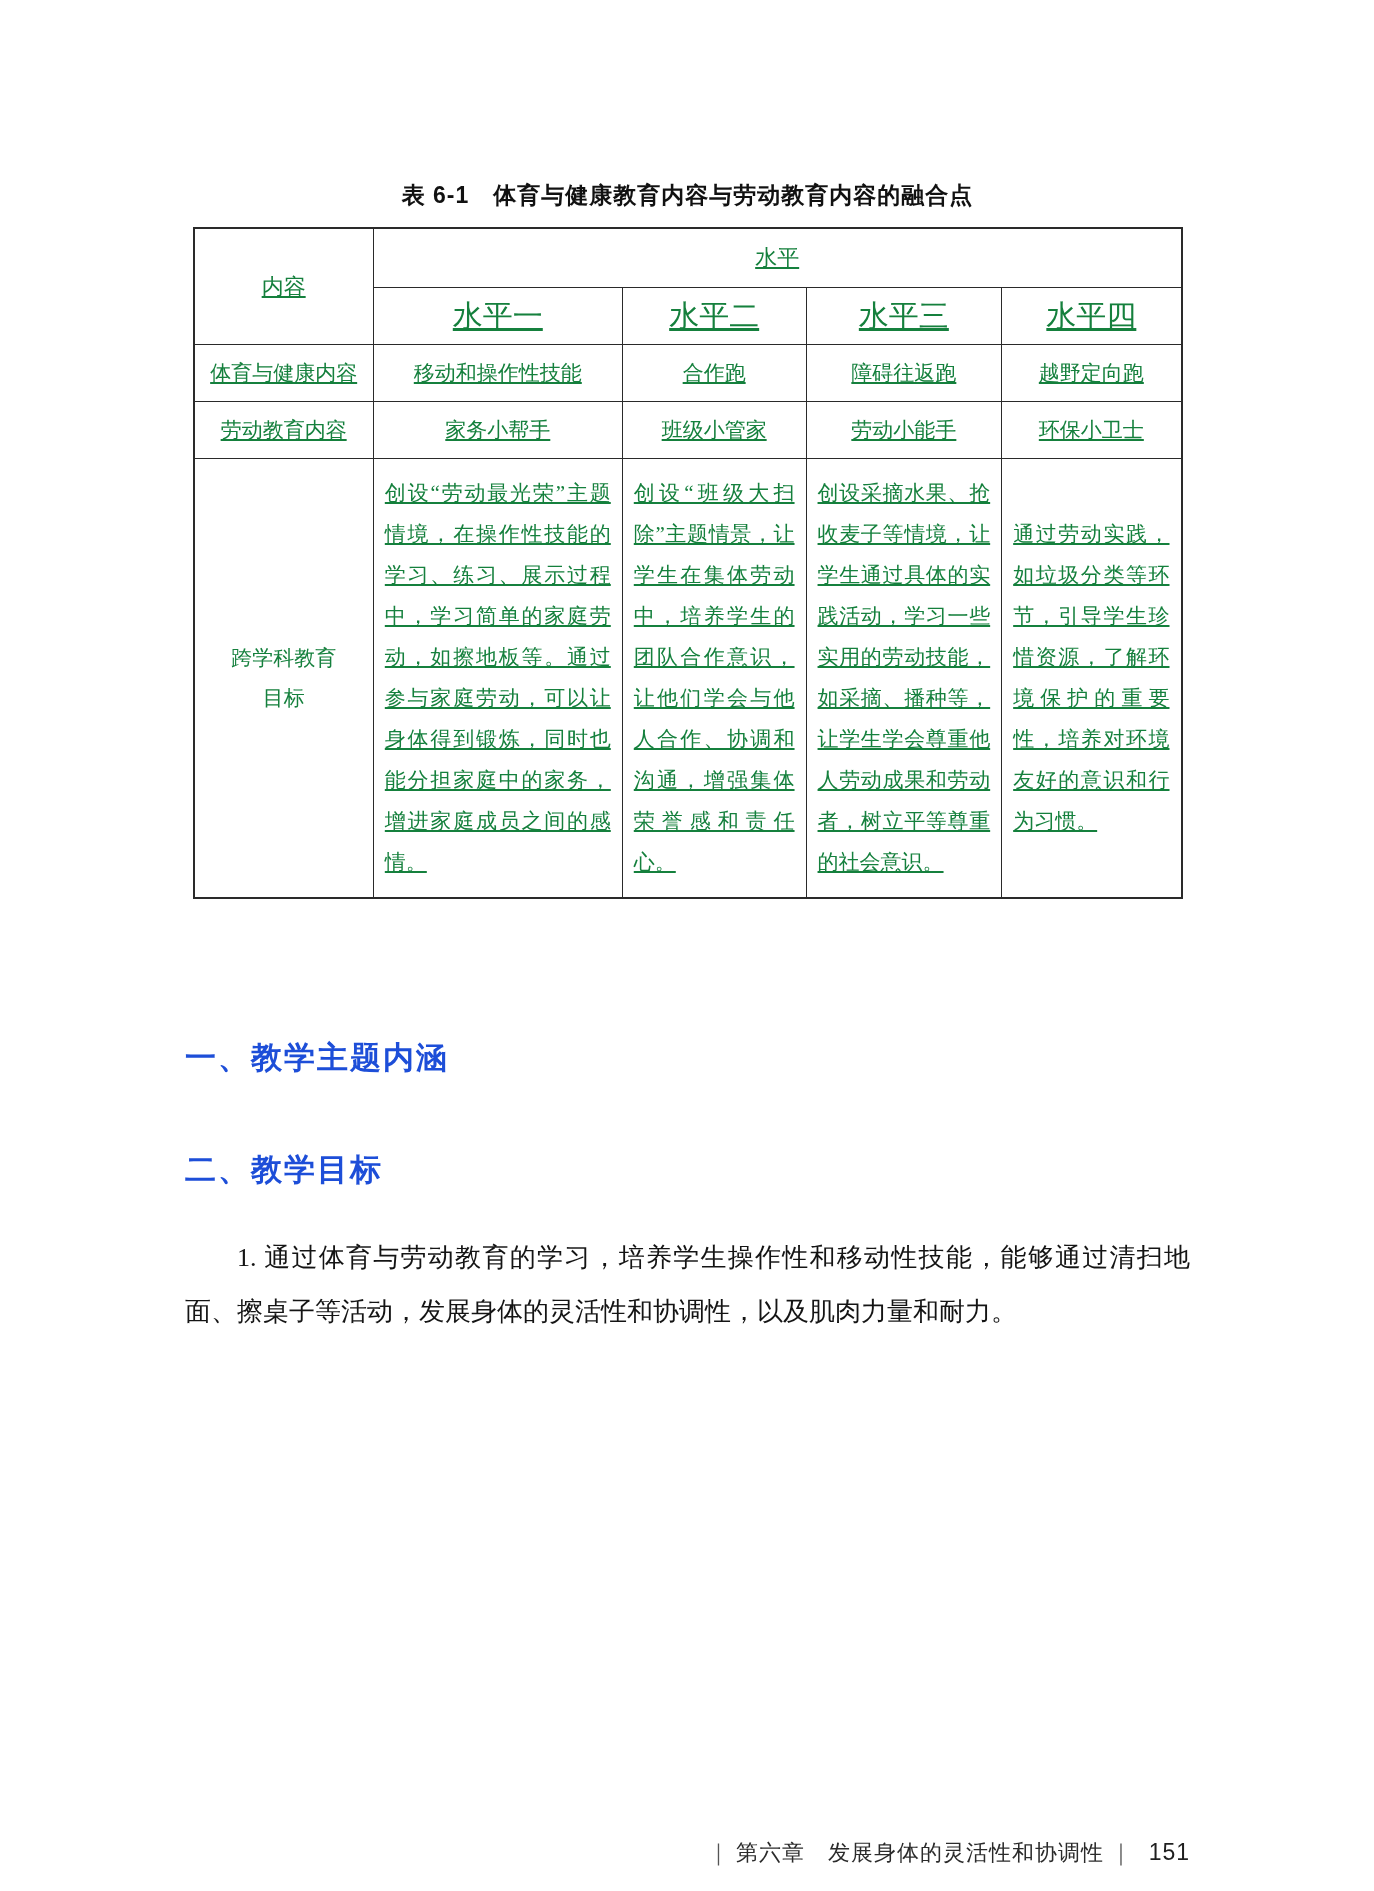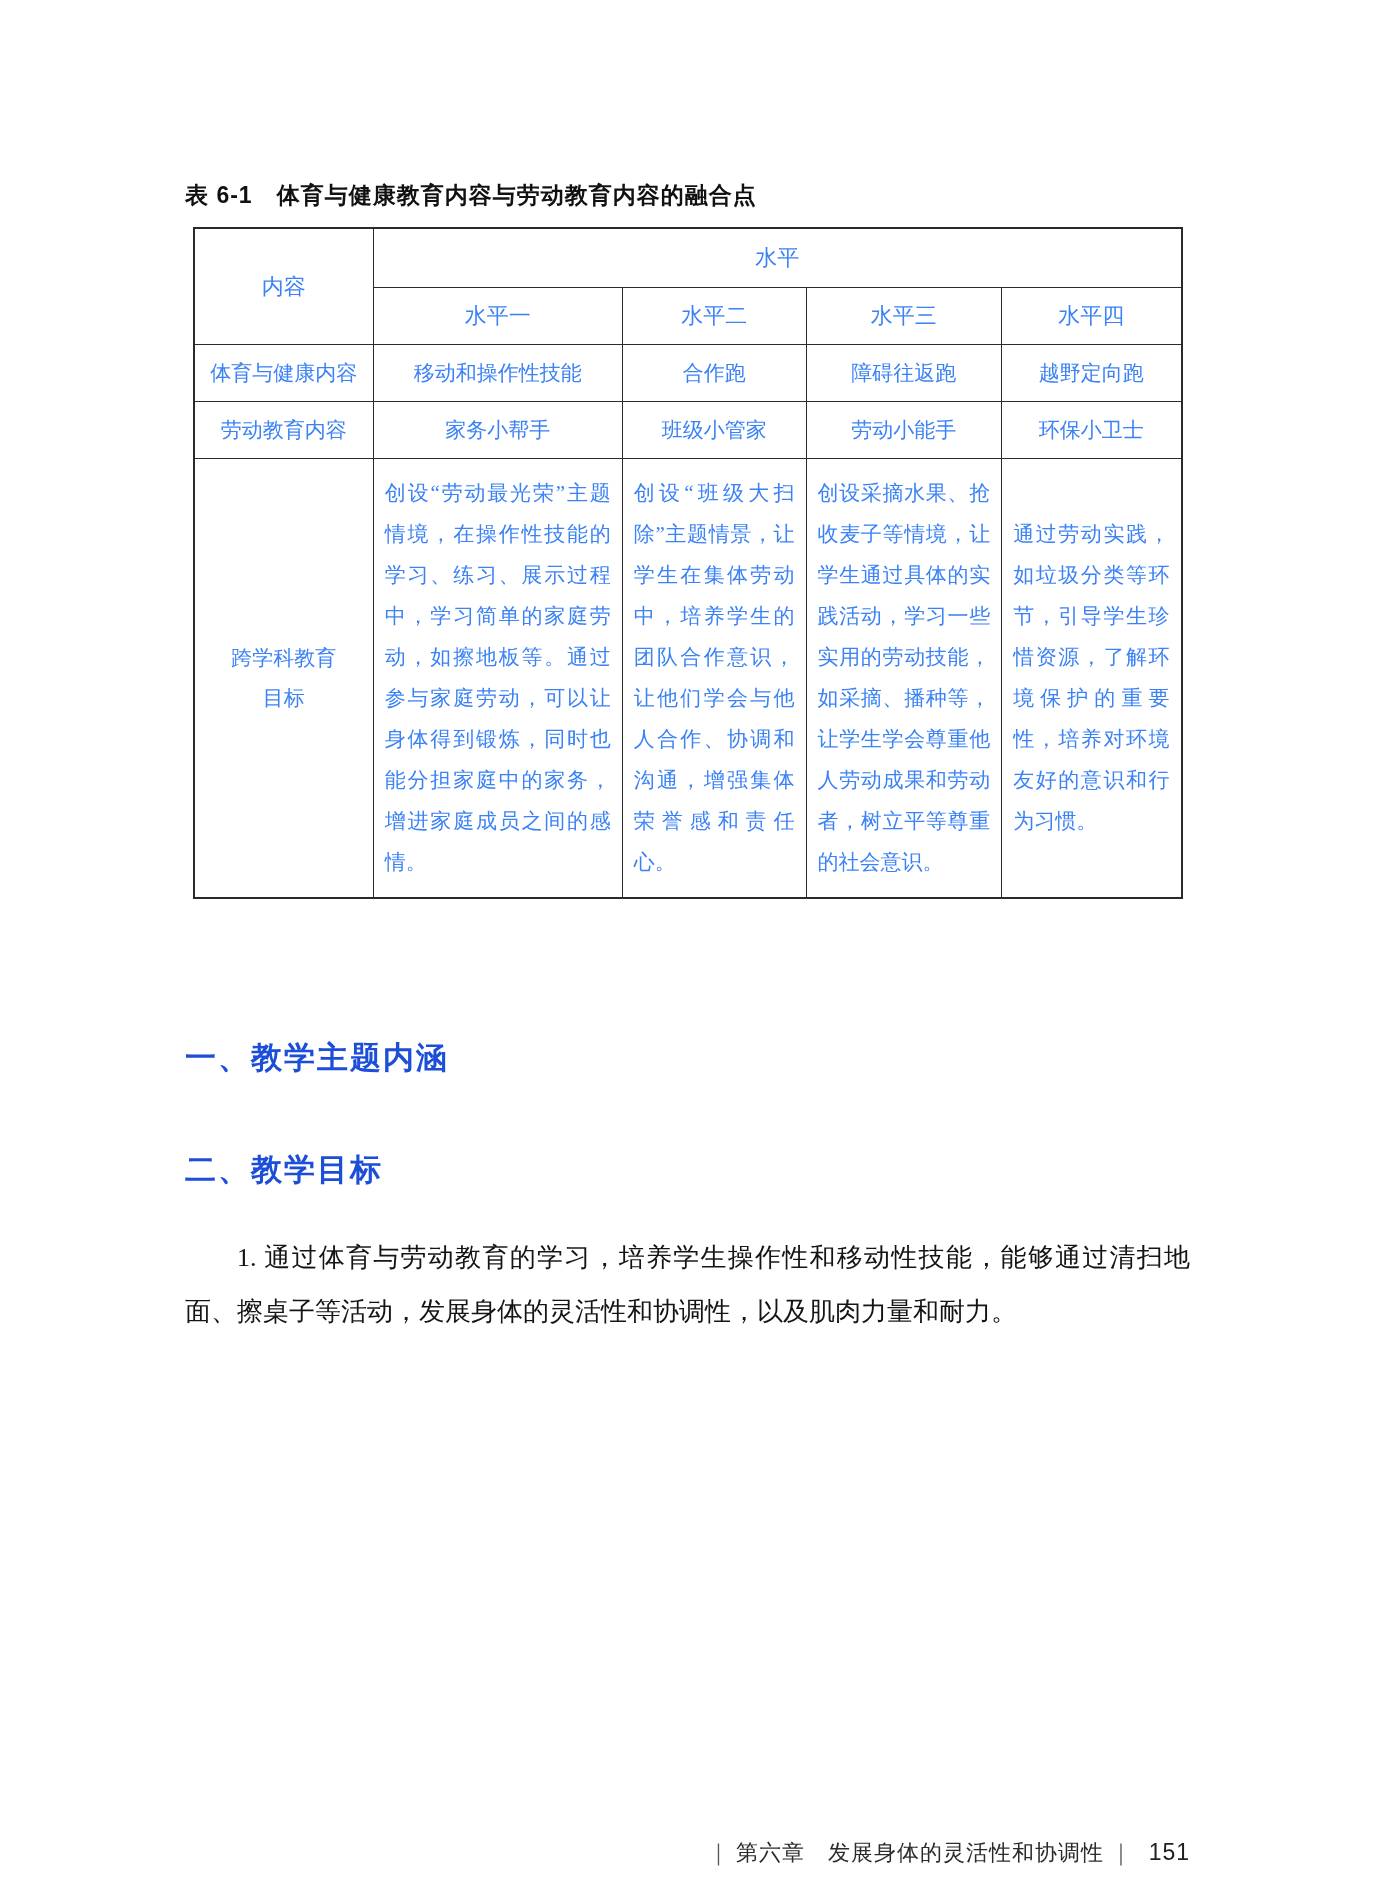--- a/index.html
+++ b/index.html
@@ -18,49 +18,50 @@
   .content {
     position: absolute;
     left: 185px;
     top: 0;
     width: 1005px;
   }
 
   
   .table-title {
     padding-top: 180px;
-    text-align: left;
+    text-align: center;
     font-family: "Liberation Sans", sans-serif;
     font-weight: bold;
     font-size: 23px;
     letter-spacing: 1px;
     color: #111;
   }
   table.fusion {
     width: 990px;
     margin: 16px auto 0 auto;
     border-collapse: collapse;
     table-layout: fixed;
     border: 2.5px solid #2a2a2a;
   }
   table.fusion td {
     border: 1.5px solid #2a2a2a;
     text-align: center;
     vertical-align: middle;
     font-size: 21px;
     padding: 6px 6px;
-    color: #3b82f6;
+    color: #15803d;
+    text-decoration: underline;
   }
   table.fusion col.c0 { width: 18.2%; }
   table.fusion col.c1 { width: 25.2%; }
   table.fusion col.c2 { width: 18.6%; }
   table.fusion col.c3 { width: 19.8%; }
   table.fusion col.c4 { width: 18.2%; }
   table.fusion tr.hdr1 td { height: 46px; font-size: 22px; }
-  table.fusion tr.hdr2 td { height: 44px; font-size: 22px; }
+  table.fusion tr.hdr2 td { height: 44px; font-size: 30px; }
   table.fusion tr.simple td { height: 44px; margin-left: 16px; }
   table.fusion tr.tall td {
     text-align: justify;
     text-justify: inter-character;
     line-height: 41px;
     padding: 14px 11px;
   }
   table.fusion tr.tall td.rowlab {
     text-align: center;
     padding: 6px;

